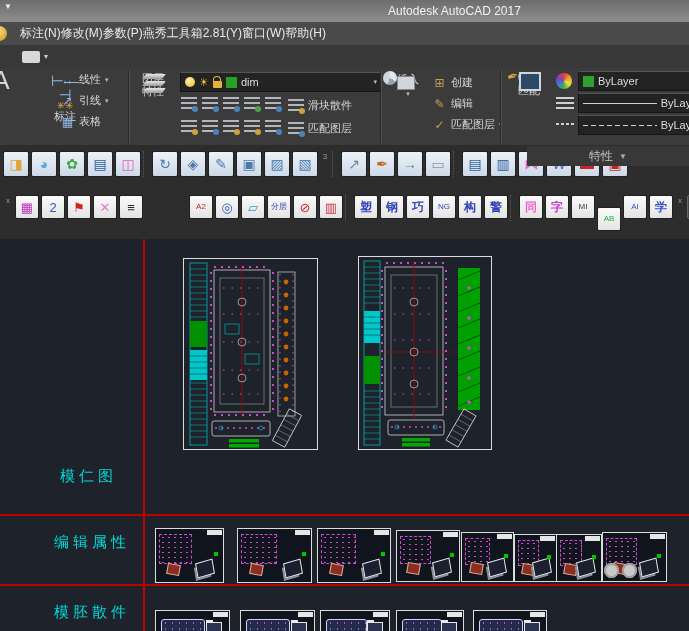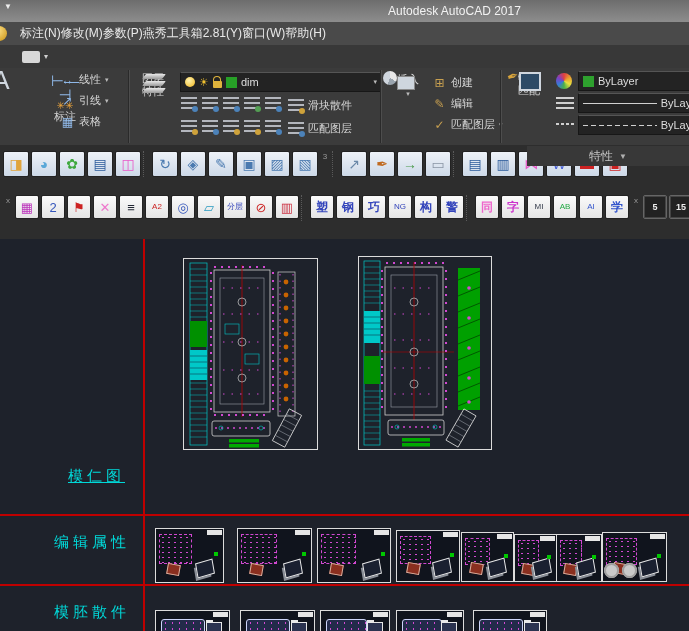--- a/index.html
+++ b/index.html
@@ -290,52 +290,52 @@
   </div>
 
   <div class="belt2">
     <span style="display:flex;gap:2px;align-items:flex-start;">
         <span class="tbi sup">x</span>
         <span class="tbi" style="color: rgb(187, 51, 187);">▦</span>
         <span class="tbi" style="color: rgb(51, 85, 187);">2</span>
         <span class="tbi" style="color: rgb(204, 34, 34);">⚑</span>
         <span class="tbi" style="color: rgb(238, 119, 204);">✕</span>
         <span class="tbi" style="color: rgb(34, 39, 51);">≡</span>
-        <span class="tbi sm" style="color: rgb(204, 34, 34);">A2</span>
+        <span class="tbi sm" style="color: rgb(204, 34, 34); margin-left: 44px;">A2</span>
         <span class="tbi" style="color: rgb(51, 85, 187);">◎</span>
         <span class="tbi" style="color: rgb(42, 154, 192);">▱</span>
         <span class="tbi sm" style="color: rgb(51, 68, 187);">分层</span>
         <span class="tbi" style="color: rgb(204, 34, 34);">⊘</span>
         <span class="tbi" style="color: rgb(204, 51, 68);">▥</span>
         <span class="tbi sep"></span>
         <span class="tbi cjk" style="color: rgb(51, 68, 187);">塑</span>
         <span class="tbi cjk" style="color: rgb(51, 68, 187);">钢</span>
         <span class="tbi cjk" style="color: rgb(51, 68, 187);">巧</span>
         <span class="tbi sm" style="color: rgb(51, 68, 187);">NG</span>
         <span class="tbi cjk" style="color: rgb(51, 68, 187);">构</span>
         <span class="tbi cjk" style="color: rgb(51, 68, 187);">警</span>
         <span class="tbi sep"></span>
         <span class="tbi cjk" style="color: rgb(238, 102, 204);">同</span>
         <span class="tbi cjk" style="color: rgb(204, 51, 204);">字</span>
         <span class="tbi sm" style="color: rgb(51, 58, 74);">MI</span>
-        <span class="tbi sm" style="color: rgb(34, 170, 68);">AB</span>
+        <span class="tbi sm" style="color: rgb(34, 170, 68); margin-top: 12px;">AB</span>
         <span class="tbi sm" style="color: rgb(51, 85, 204);">AI</span>
         <span class="tbi cjk" style="color: rgb(51, 85, 204);">学</span>
         <span class="tbi sup">x</span>
         <span class="tbi dim">5</span>
         <span class="tbi dim">15</span>
       </span>
   </div>
 
   <div class="canvas">
     <div class="vline"></div>
     <div class="hline" style="top:275px;"></div>
     <div class="hline" style="top:345px;"></div>
 
-    <span><span class="seclabel" style="left: 68px; top: 228px; text-decoration: underline;">模仁图</span><span class="seclabel" style="left: 54px; top: 294px;">编辑属性</span><span class="seclabel" style="left: 54px; top: 364px;">模胚散件</span></span>
+    <span><span class="seclabel" style="left: 60px; top: 228px;">模仁图</span><span class="seclabel" style="left: 54px; top: 294px;">编辑属性</span><span class="seclabel" style="left: 54px; top: 364px;">模胚散件</span></span>
 
     
     <div class="dwg" style="left:183px;top:19px;width:135px;height:192px;">
       <svg viewBox="0 0 135 192" width="135" height="192" xmlns="http://www.w3.org/2000/svg">
         <rect x="0.5" y="0.5" width="134" height="191" fill="none" stroke="#dcdcdc"></rect>
         <rect x="7" y="5" width="17" height="182" fill="none" stroke="#00c8c8" stroke-width="0.7"></rect>
         <path stroke="#00c8c8" stroke-width="0.5" d="M7 11h17M7 17h17M7 23h17M7 29h17M7 35h17M7 41h17M7 47h17M7 53h17M7 59h17M7 125h17M7 131h17M7 137h17M7 143h17M7 149h17M7 155h17M7 161h17M7 167h17M7 173h17M7 179h17"></path>
         <rect x="7" y="63" width="17" height="26" fill="#009000"></rect>
         <rect x="7" y="92" width="17" height="30" fill="#00c8c8"></rect>
         <path stroke="#0a3c50" stroke-width="0.6" d="M7 98h17M7 104h17M7 110h17M7 116h17"></path>

